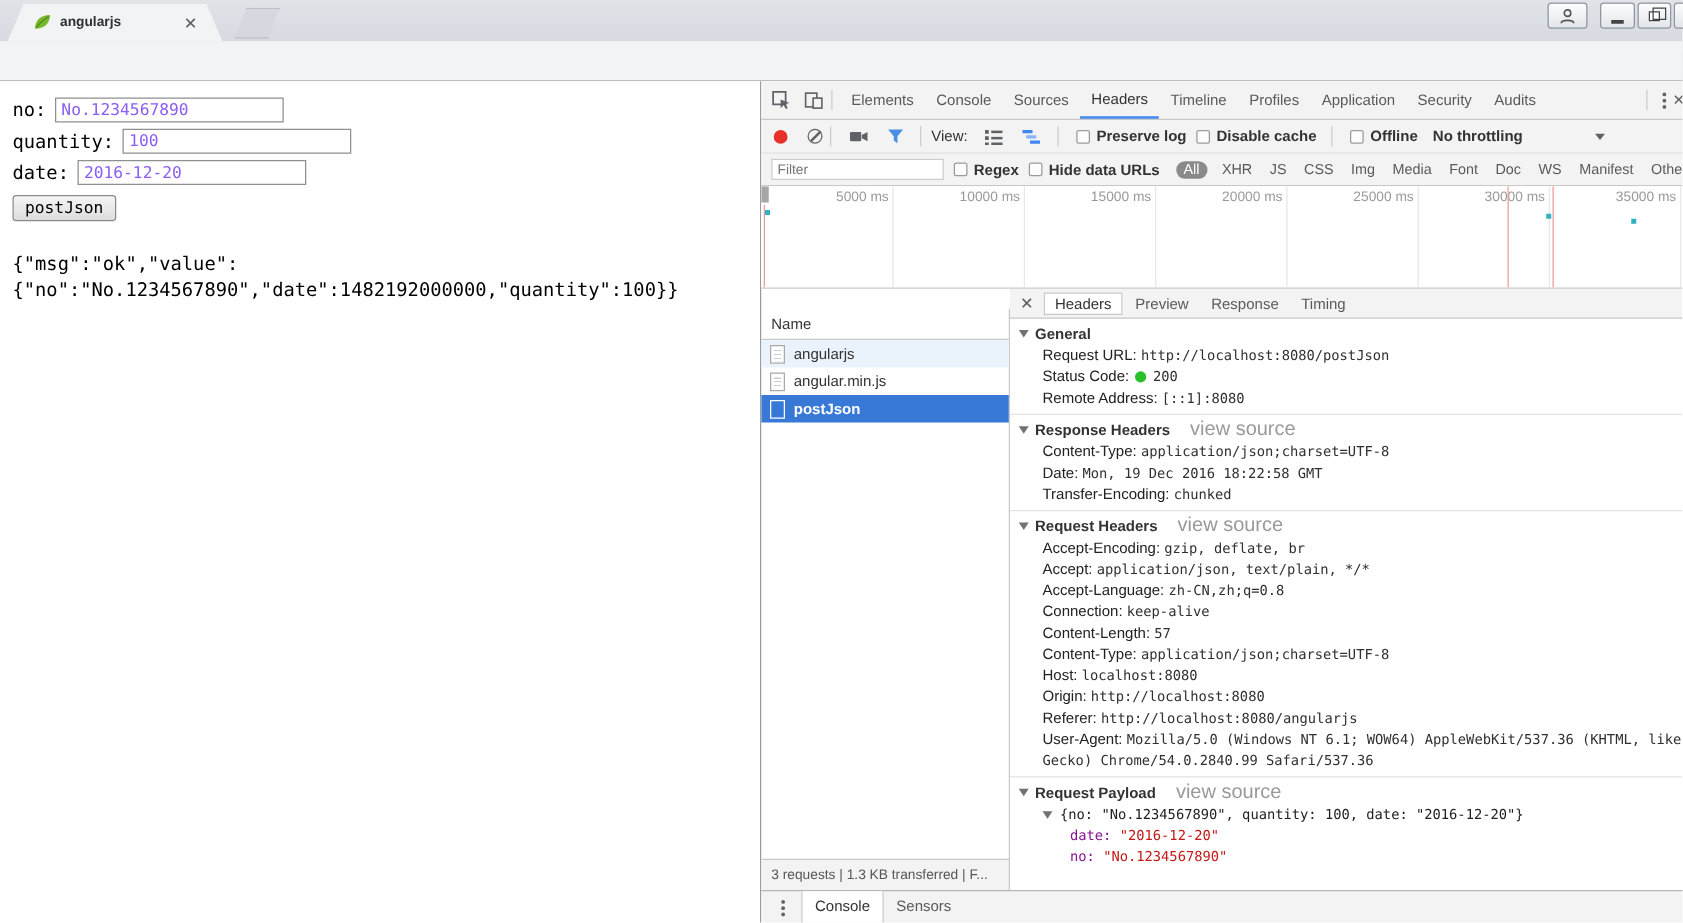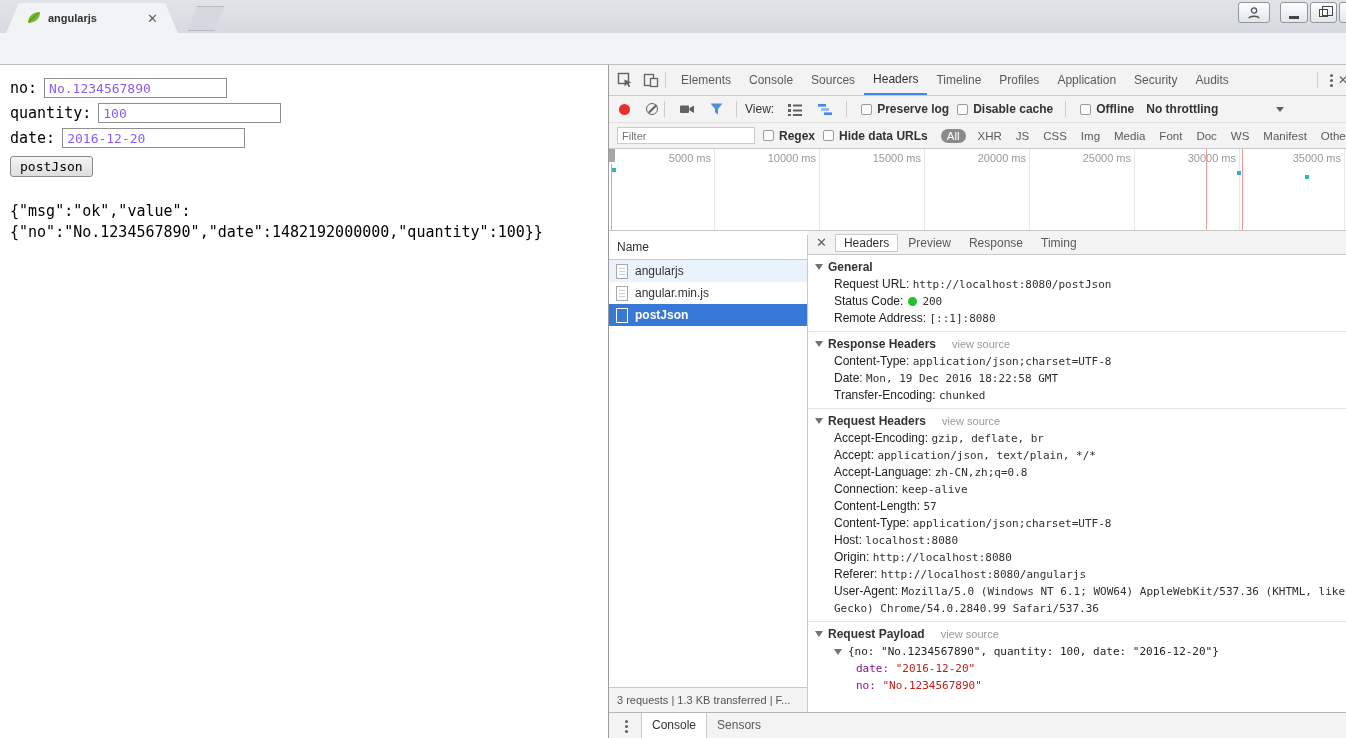--- a/index.html
+++ b/index.html
@@ -88,21 +88,21 @@
 
   .dt-timeline { height:82px; background:#fff; border-bottom:1px solid #c9c9c9;
                  position:relative; overflow:hidden; flex:none; }
   .gline { position:absolute; top:0; bottom:0; width:1px; background:#e8e8e8; }
   .tick { position:absolute; top:3px; width:100px; text-align:right; font-size:11px; color:#999; }
   .redline { position:absolute; width:1px; background:#ef9a96; }
   .cyandot { position:absolute; width:4px; height:4px; background:#2fb3c0; }
   .greyblock { position:absolute; left:0; top:0; width:6px; height:13px; background:#a6a6a6; }
 
   .dt-main { flex:1; position:relative; overflow:hidden; }
-  .namecol { position:absolute; left:0; top:4px; bottom:0; width:199px; border-right:1px solid #c9c9c9; }
+  .namecol { position:absolute; left:0; top:16px; bottom:0; width:199px; border-right:1px solid #c9c9c9; }
   .name-hdr { height:25px; line-height:24px; padding-left:8px; border-bottom:1px solid #c9c9c9; color:#333; }
   .req-row { height:22px; display:flex; align-items:center; padding-left:7px; gap:7px; color:#333; }
   .req-row.alt { background:#eaf3fb; }
   .req-row.sel { background:#3879d7; color:#fff; font-weight:bold; }
   .doc-ic { width:12px; height:15px; background:#fff; border:1px solid #a9a9a9; flex:none; position:relative; }
   .doc-ic:before { content:""; position:absolute; left:2px; right:2px; top:3px; height:9px;
                    background:repeating-linear-gradient(to bottom,#c7ced4 0 1px,transparent 1px 3px); }
   .doc-ic.white { background:transparent; border:1.5px solid #fff; }
   .doc-ic.white:before { display:none; }
   .statusbar { position:absolute; left:0; bottom:0; width:199px; height:25px; background:#f3f3f3;
@@ -115,21 +115,21 @@
            display:flex; align-items:center; padding-left:6px; }
   .dclose { color:#5f5f5f; font-size:13px; margin:0 8px 0 2px; }
   .dtab { padding:1px 8px; color:#5a5a5a; margin-right:2px; white-space:nowrap; }
   .dtab.sel { background:#fff; border:1px solid #c9c9c9; color:#333; }
   .dcontent { position:absolute; top:24px; left:0; right:0; bottom:0; overflow:hidden; }
   .sec { padding:3px 0 4px; border-bottom:1px solid #e3e3e3; }
   .sec-head { padding:1px 0 1px 7px; height:18px; display:flex; align-items:center; }
   .tri { width:0; height:0; border-left:4.5px solid transparent; border-right:4.5px solid transparent;
          border-top:6px solid #727272; margin-right:5px; flex:none; }
   .sec-title { font-weight:bold; color:#333; }
-  .vsrc { color:#999; font-size:11px; margin-left:16px; }
+  .vsrc { color:#999; font-size:16px; margin-left:16px; }
   .kv { padding-left:26px; line-height:17px; }
   .kv .k { font-weight:normal; color:#222; }
   .kv .v { font-family:"DejaVu Sans Mono",monospace; font-size:11px; color:#303030; }
   .gdot { display:inline-block; width:9px; height:9px; border-radius:50%; background:#26c029;
           margin:0 5px -1px 5px; }
   .preview { padding-left:26px; line-height:17px; font-family:"DejaVu Sans Mono",monospace;
              font-size:11px; color:#222; display:flex; align-items:center; }
   .preview .tri { margin-right:6px; }
   .pl-row { padding-left:48px; line-height:17px; font-family:"DejaVu Sans Mono",monospace; font-size:11px; }
   .pk { color:#881391; }

